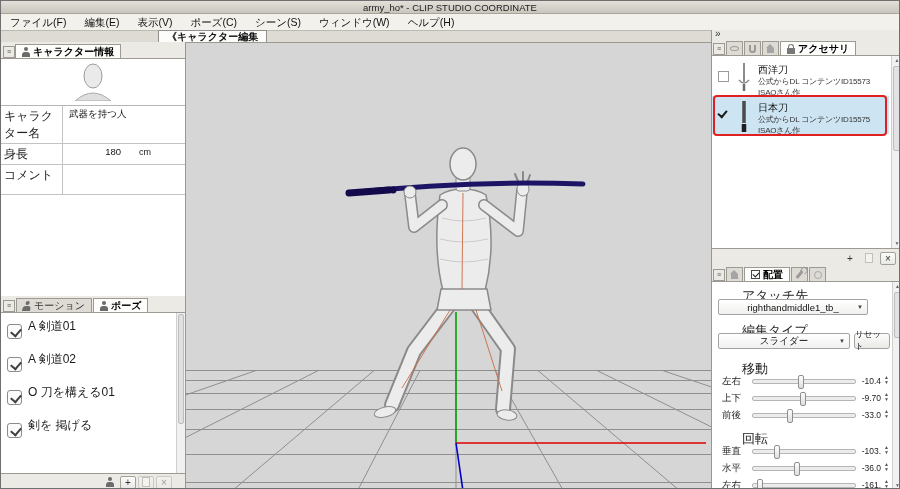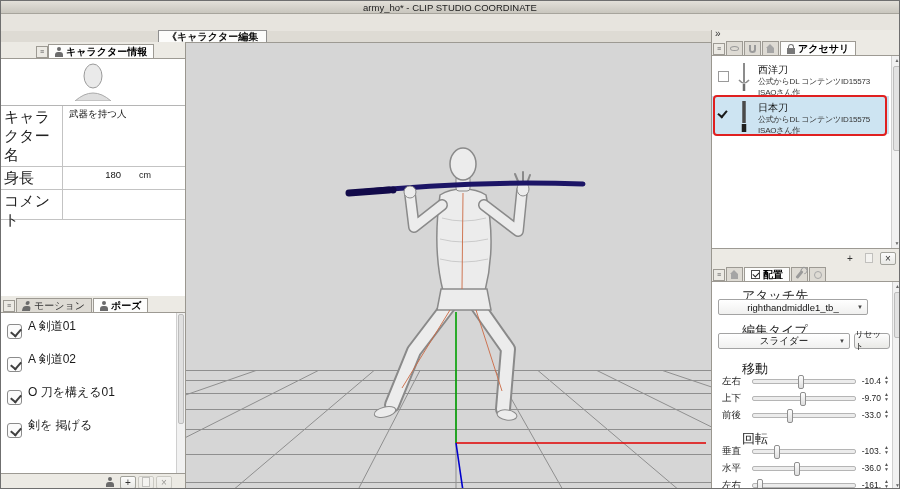--- a/index.html
+++ b/index.html
@@ -57,26 +57,26 @@
   .ico-check::after { content:""; position:absolute; left:1px; top:2px; width:7px; height:4px;
     border-left:2px solid #1a1a1a; border-bottom:2px solid #1a1a1a; transform:rotate(-50deg); }
   .pose-check { position:relative; width:15px; height:15px; border:1px solid #8b8b8b; border-radius:3px;
     background:#fbfbfb; display:inline-block; }
   .pose-check::after { content:""; position:absolute; left:3px; top:3px; width:8px; height:5px;
     border-left:2px solid #3f3f3f; border-bottom:2px solid #3f3f3f; transform:rotate(-50deg); }
 
   
   #char-panel { position:absolute; left:0; top:41px; width:185px; height:254px;
     background:#eceae4; border-right:1px solid #9a978f; }
-  #char-panel .head-row { display:flex; align-items:flex-end; height:16px; padding-left:2px;margin-left:33px; }
+  #char-panel .head-row { display:flex; align-items:flex-end; height:16px; padding-left:2px; }
   #char-content { position:absolute; left:0; top:16px; right:0; bottom:0; background:#fff; border-top:1px solid #9d9a93; }
   #char-thumb { position:absolute; left:0; top:2px; width:100%; height:42px; text-align:center; }
   #char-table { position:absolute; left:0; top:46px; width:100%; border-top:1px solid #b5b5b5; }
   .crow { display:flex; border-bottom:1px solid #c3c3c3; }
-  .crow .lbl { width:62px; padding:2px 2px 1px 3px; font-size:15px; color:#222; border-right:1px solid #c3c3c3; }
+  .crow .lbl { width:62px; padding:2px 2px 1px 3px; font-size:12px; color:#222; border-right:1px solid #c3c3c3; }
   .crow .val { flex:1; padding:2px 14px 1px 6px; font-size:9.5px; color:#111; }
   .crow.tall { height:30px; }
   #height-val { display:inline-block; width:52px; text-align:right; }
   #height-unit { font-size:9px; color:#222; margin-left:18px; }
 
   #pose-panel { position:absolute; left:0; top:295px; width:185px; height:194px;
     background:#eceae4; border-right:1px solid #9a978f; }
   #pose-tabs { display:flex; align-items:flex-end; height:16px; padding-left:2px; gap:1px; }
   #pose-list { position:absolute; left:0; top:16px; right:0; bottom:17px; background:#fff;
     border-top:1px solid #9d9a93; overflow:hidden; }
@@ -149,20 +149,29 @@
 </style>
 </head>
 <body>
 
 <div id="app">
 
   <div id="titlebar">
     <span>army_ho*  -  CLIP STUDIO COORDINATE</span>
   </div>
 
+  <div id="menubar">
+    <span class="menu-item">ファイル(F)</span>
+    <span class="menu-item">編集(E)</span>
+    <span class="menu-item">表示(V)</span>
+    <span class="menu-item">ポーズ(C)</span>
+    <span class="menu-item">シーン(S)</span>
+    <span class="menu-item">ウィンドウ(W)</span>
+    <span class="menu-item">ヘルプ(H)</span>
+  </div>
 
   <div id="ws-strip">
     <div id="ws-tab">《キャラクター編集</div>
   </div>
 
   <div id="char-panel">
     <div class="head-row">
       <span class="mini-box">≡</span>
       <div class="ptab active">
         <span class="ico-person"></span>

